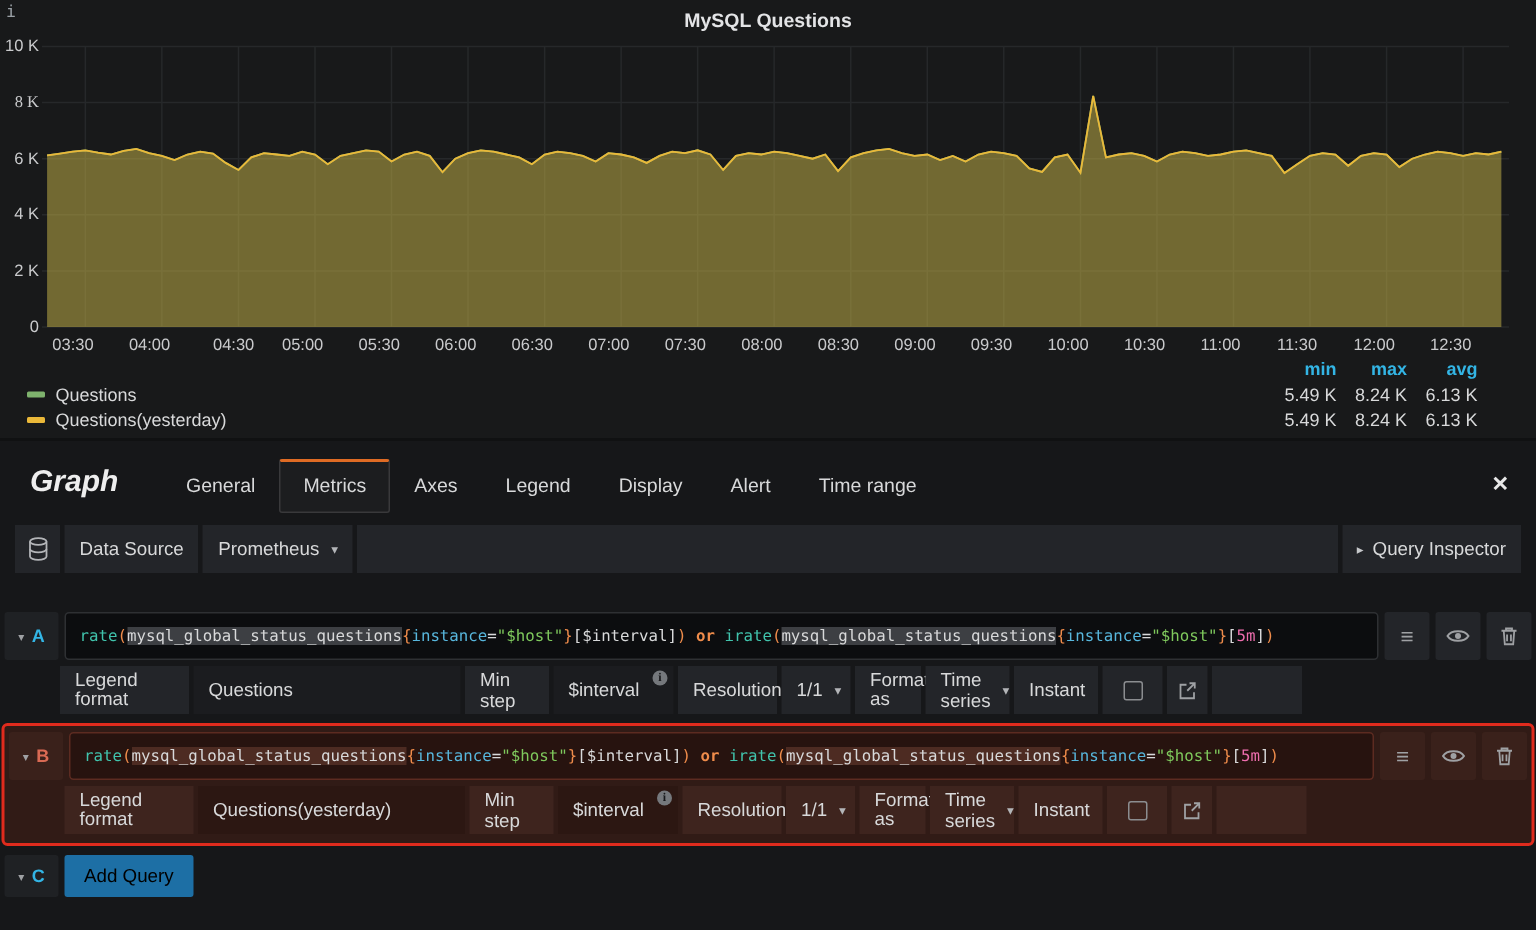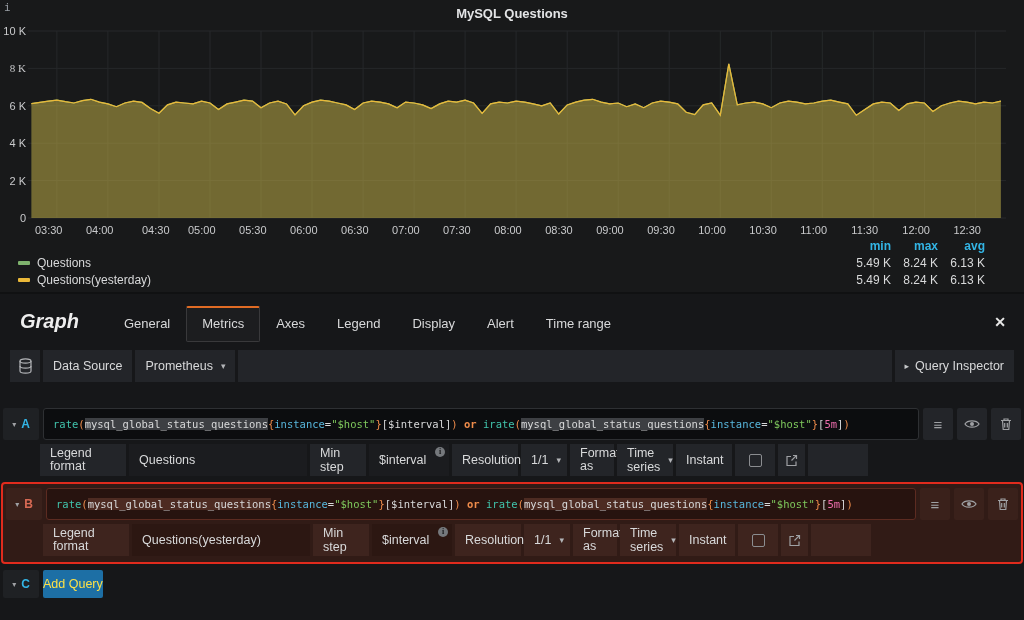--- a/index.html
+++ b/index.html
@@ -88,22 +88,22 @@
     padding:4px 0 0 0; background:#311b16; }
   .query-section-b .collapse-cell { background:#3a211b; }
   .query-section-b .collapse-cell .letter { color:#d96a54; }
   .query-section-b .query-input { background:#27130f; border-color:#5c2b21; }
   .query-section-b .tk-metric { background:#4d2b22; }
   .query-section-b .qicon { background:#3a211b; }
   .query-section-b .cell { background:#3e241e; }
   .query-section-b .opt-input { background:#2c1712; }
 
   .addquery-row { display:flex; height:28px; margin:6px 3px 0 3px; gap:4px; align-items:stretch; }
-  .add-btn { background:#1d6fa5; color:#fde047; font-size:12.5px; border:none; border-radius:2px;
-    padding:0 0; cursor:pointer; font-family:"Liberation Sans", sans-serif; }
+  .add-btn { background:#1d6fa5; color:#000000; font-size:12.5px; border:none; border-radius:2px;
+    padding:0 13px; cursor:pointer; font-family:"Liberation Sans", sans-serif; }
 </style>
 </head>
 <body>
 
 <div class="screen">
 
   <section class="graph-panel">
     <div class="info-corner">i</div>
     <div class="panel-title">MySQL Questions</div>
     <svg id="chart" width="1024" height="292">

